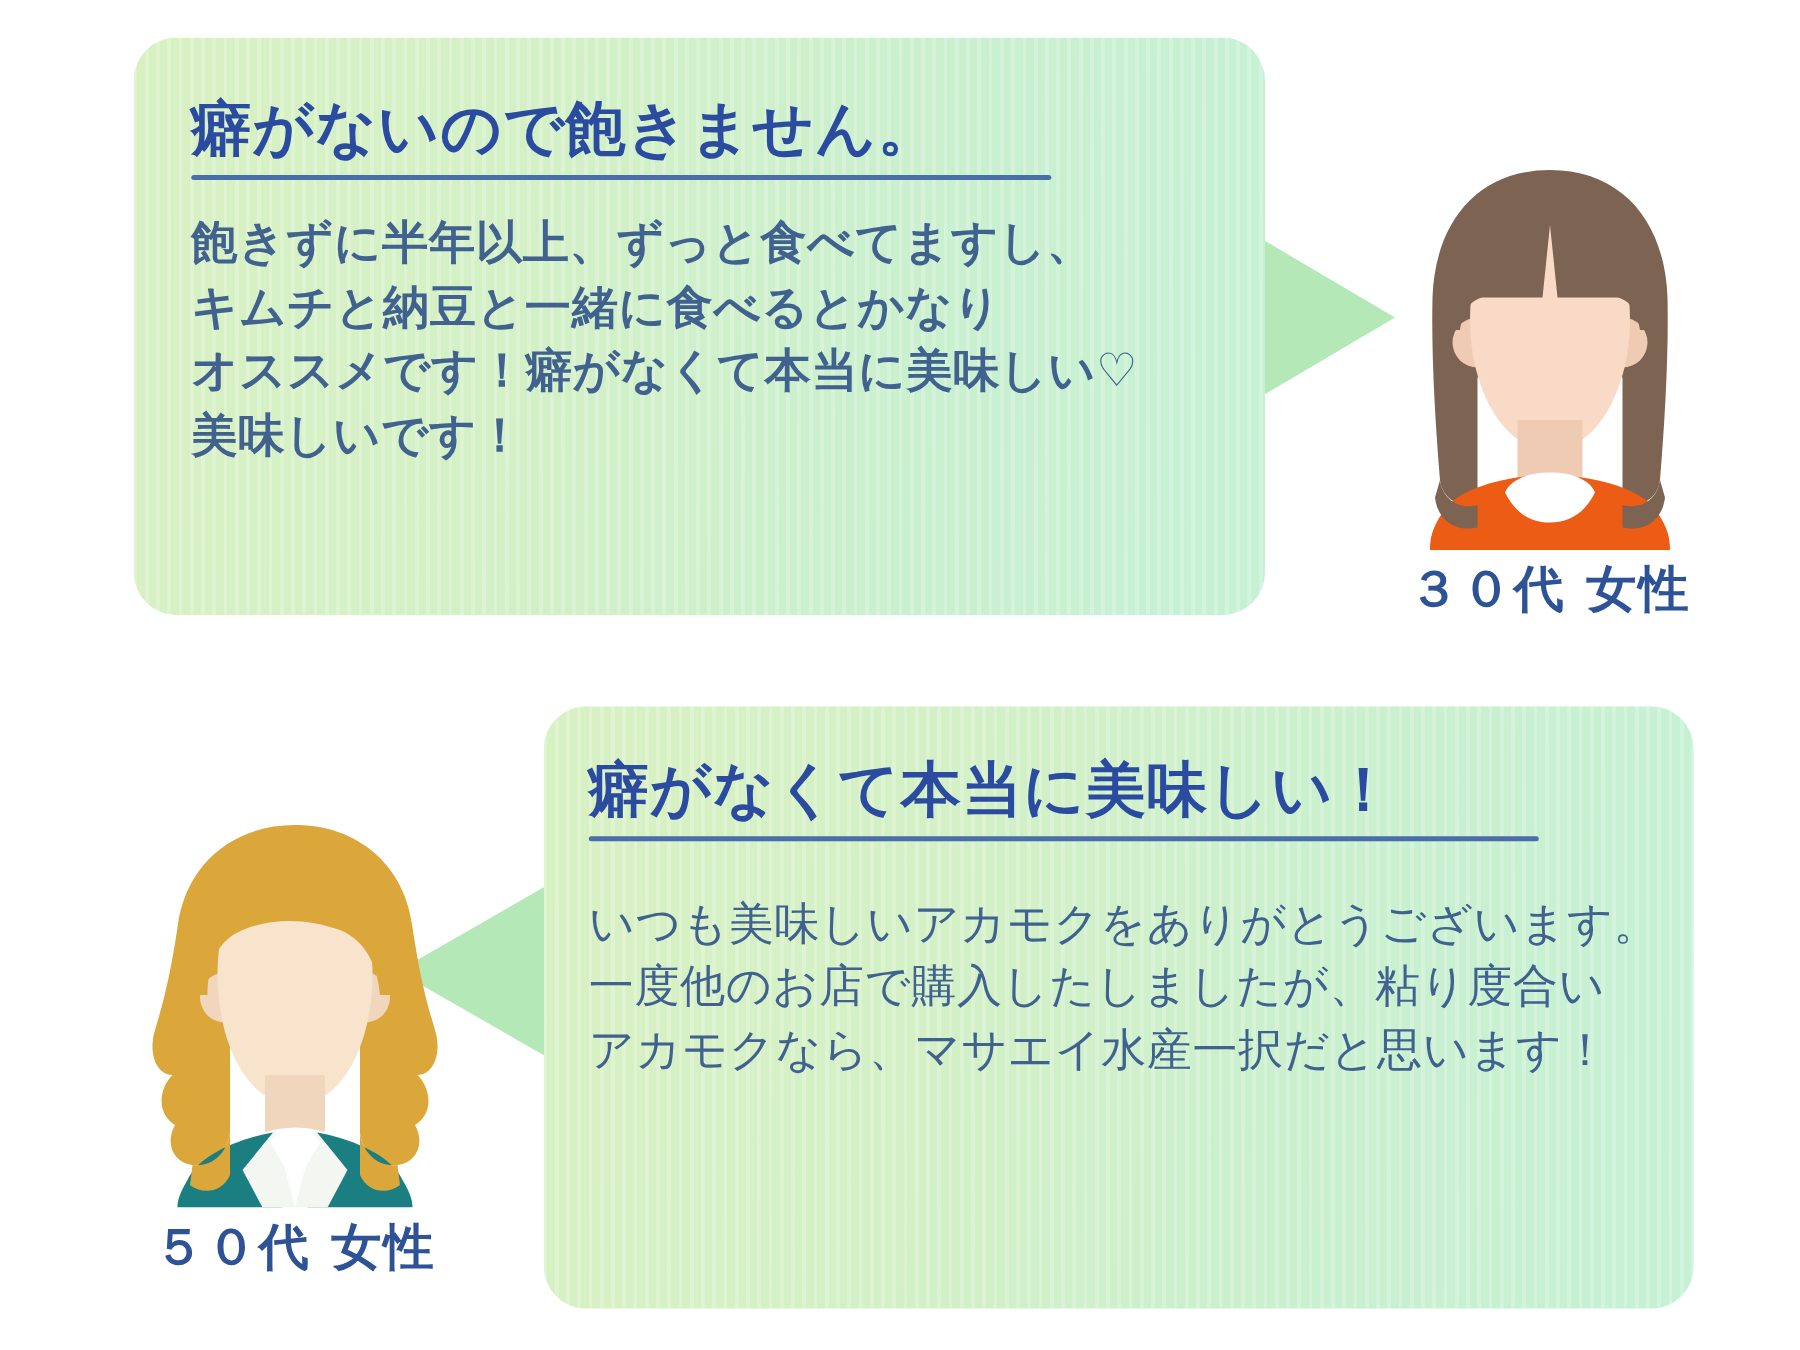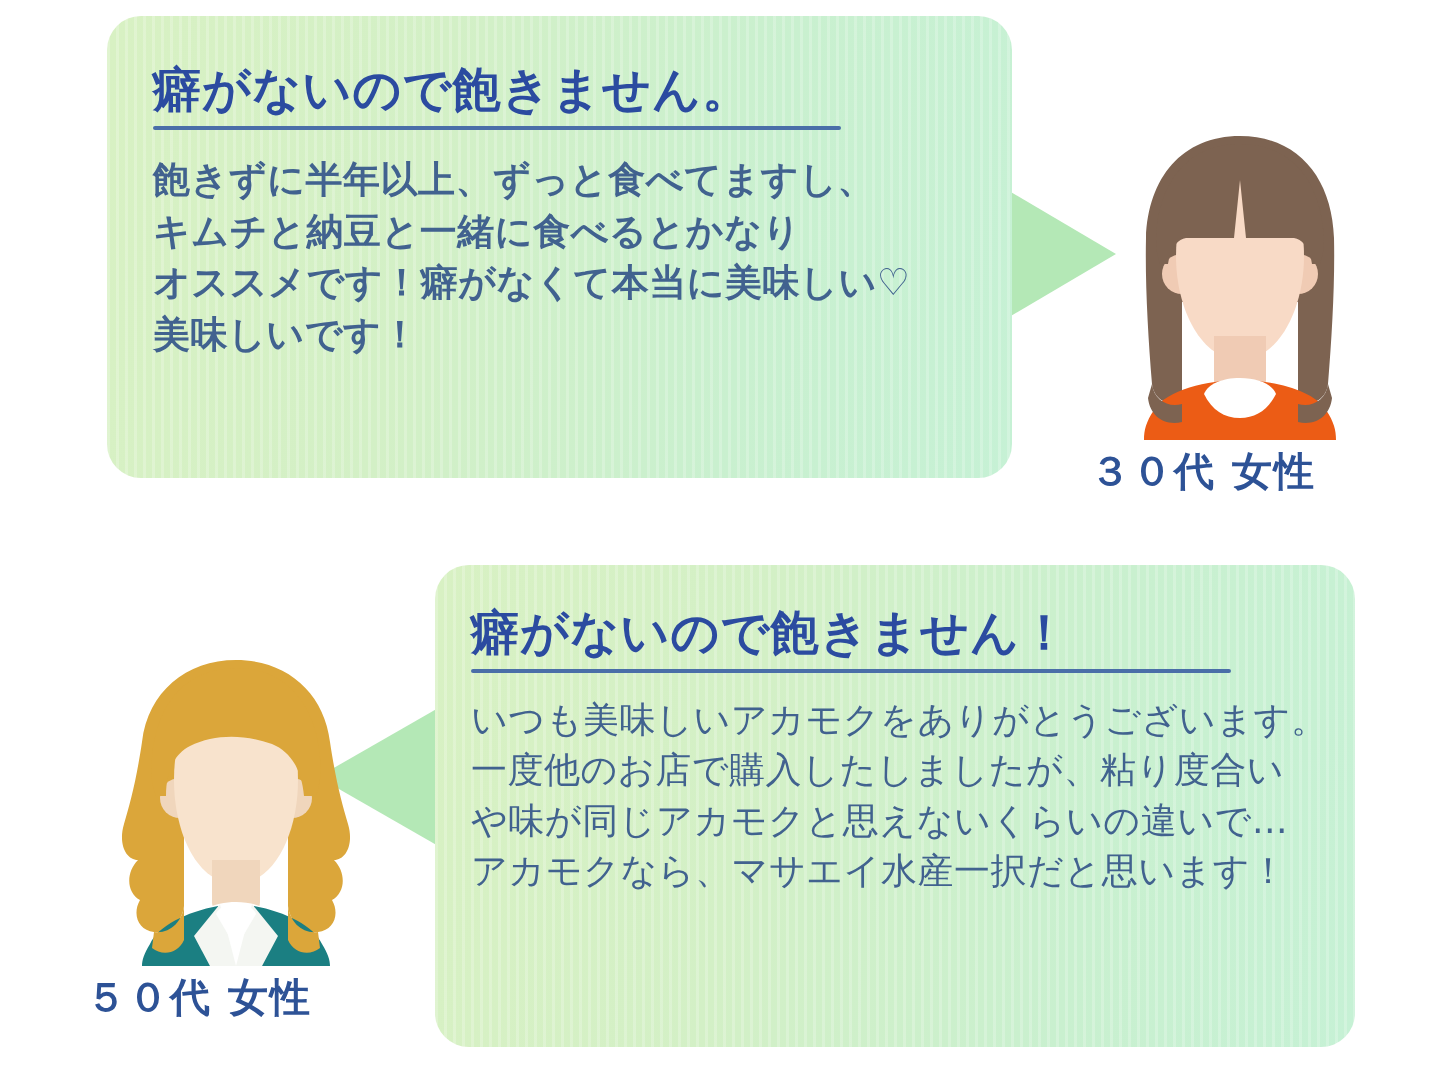--- a/index.html
+++ b/index.html
@@ -31,21 +31,21 @@
         rgba(255,255,255,0.22) 0px,
         rgba(255,255,255,0.22) 3px,
         rgba(255,255,255,0.0) 3px,
         rgba(255,255,255,0.0) 9px),
       linear-gradient(100deg, #d8f1c3 0%, #d3f0c6 35%, #c9f0cf 70%, #c6f1d5 100%);
     box-sizing: border-box;
   }
 
   #bubble-1 {
     left: 107px;
-    top: 16px;
+    top: 30px;
     width: 905px;
     height: 462px;
     padding: 48px 0 0 46px;
   }
 
   #bubble-2 {
     left: 435px;
     top: 565px;
     width: 920px;
     height: 482px;
@@ -94,27 +94,28 @@
 
   .body-text {
     color: #41628f;
     font-size: 37px;
     line-height: 1.40;
     letter-spacing: 0.5px;
     white-space: nowrap;
     margin: 0;
   }
   #bubble-1 .body-text { margin-top: 24px; font-weight: bold; }
-  #bubble-2 .body-text { margin-top: 22px; font-size: 36px; }
+  #bubble-2 .body-text { margin-top: 42px; font-size: 36px; }
 
   .body-text .line { display: block; }
 
   
   .avatar-block {
     position: absolute;
+    text-align: center;
   }
   #avatar-block-1 { left: 1090px; top: 122px; width: 300px; }
   #avatar-block-2 { left: 86px;  top: 648px; width: 300px; }
 
   .avatar-caption {
     color: #2d5296;
     font-size: 40px;
     font-weight: bold;
     letter-spacing: 2px;
     margin-top: 4px;
@@ -193,26 +194,25 @@
 
       <path d="M62 262 C64 278 78 286 92 282 L92 300 C74 304 60 294 58 276 Z" fill="#7d6351"></path>
       <path d="M238 262 C236 278 222 286 208 282 L208 300 C226 304 240 294 242 276 Z" fill="#7d6351"></path>
     </svg>
     <div class="avatar-caption">３０代 女性</div>
   </div>
 
   <div class="tail" id="tail-2"></div>
 
   <div class="bubble" id="bubble-2">
-    <h2 class="headline">癖がないので飽きません！</h2>
+    <h2 class="headline">癖がなくて本当に美味しい！</h2>
     <div class="headline-rule"></div>
     <p class="body-text">
       <span class="line">いつも美味しいアカモクをありがとうございます。</span>
       <span class="line">一度他のお店で購入したしましたが、粘り度合い</span>
-      <span class="line">や味が同じアカモクと思えないくらいの違いで…</span>
       <span class="line">アカモクなら、マサエイ水産一択だと思います！</span>
     </p>
   </div>
 
   <div class="avatar-block" id="avatar-block-2">
     <svg class="avatar-svg" width="300" height="318" viewBox="0 0 300 318">
 
       <path d="M150 12
                C 100 12, 62 44, 56 94
                C 50 134, 44 156, 38 176

